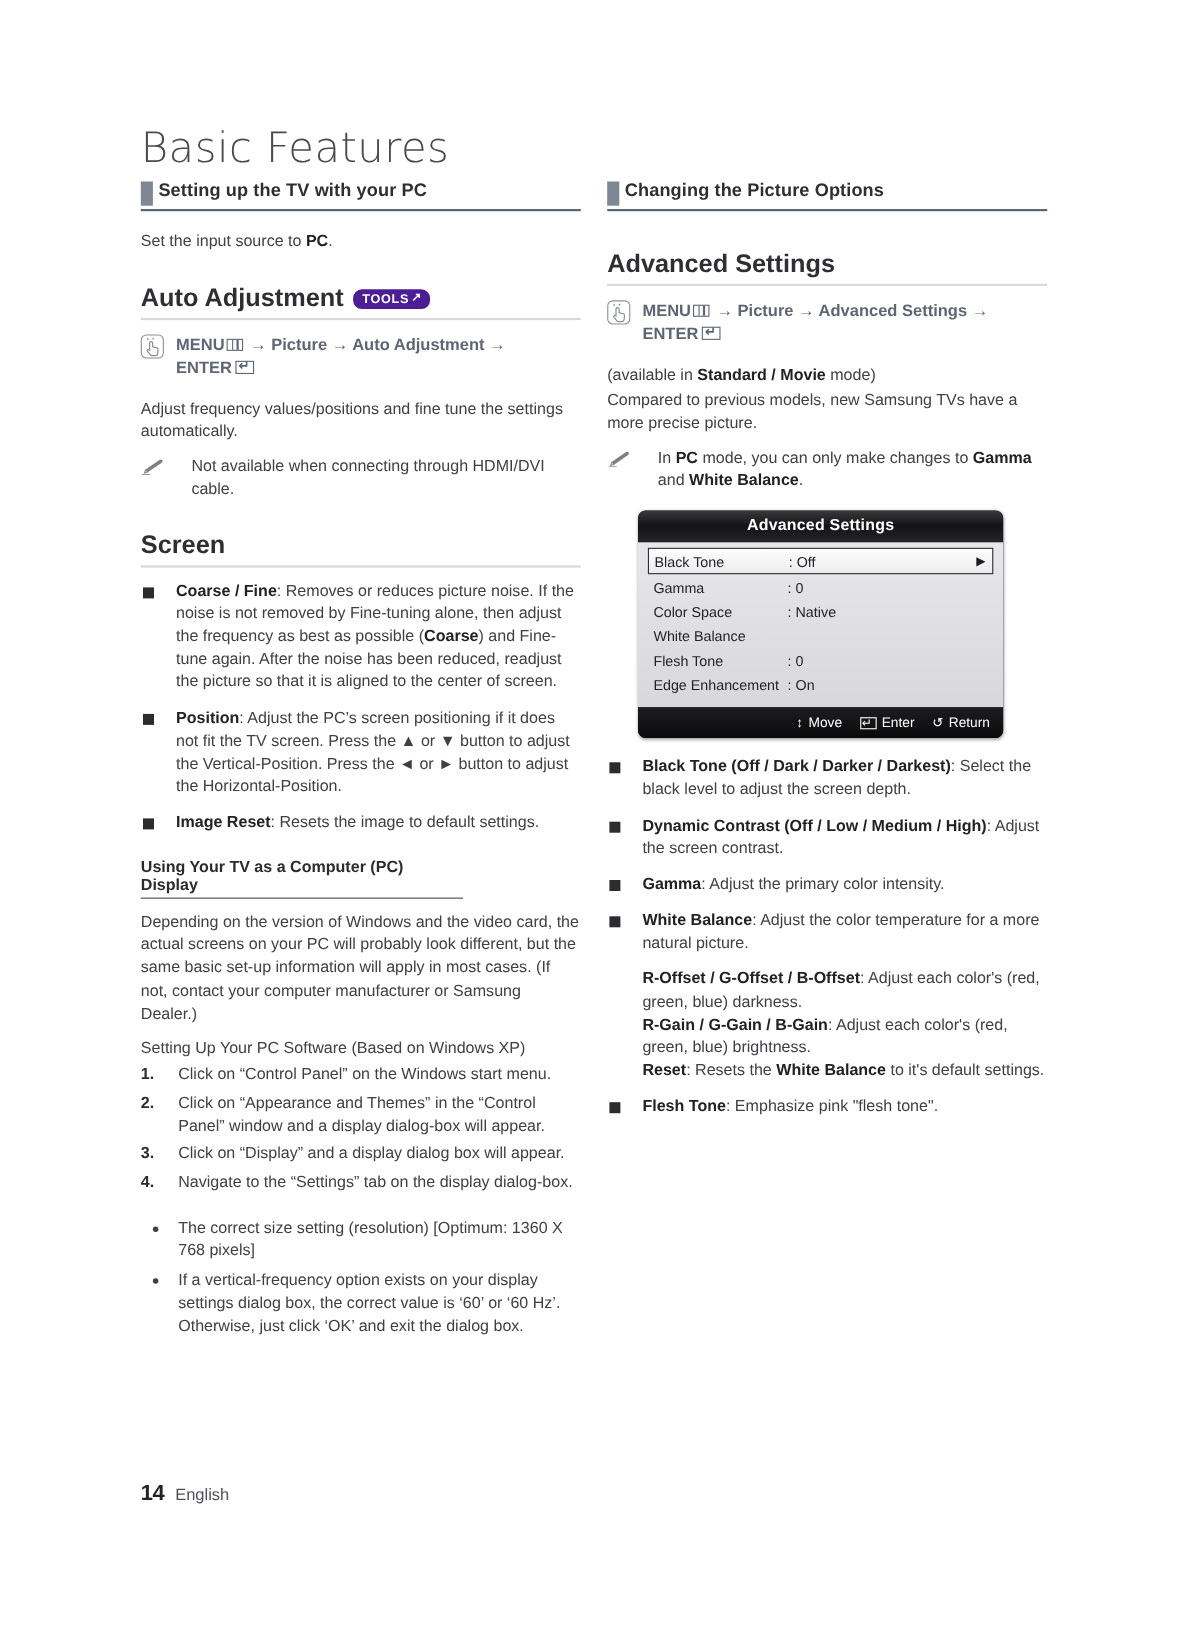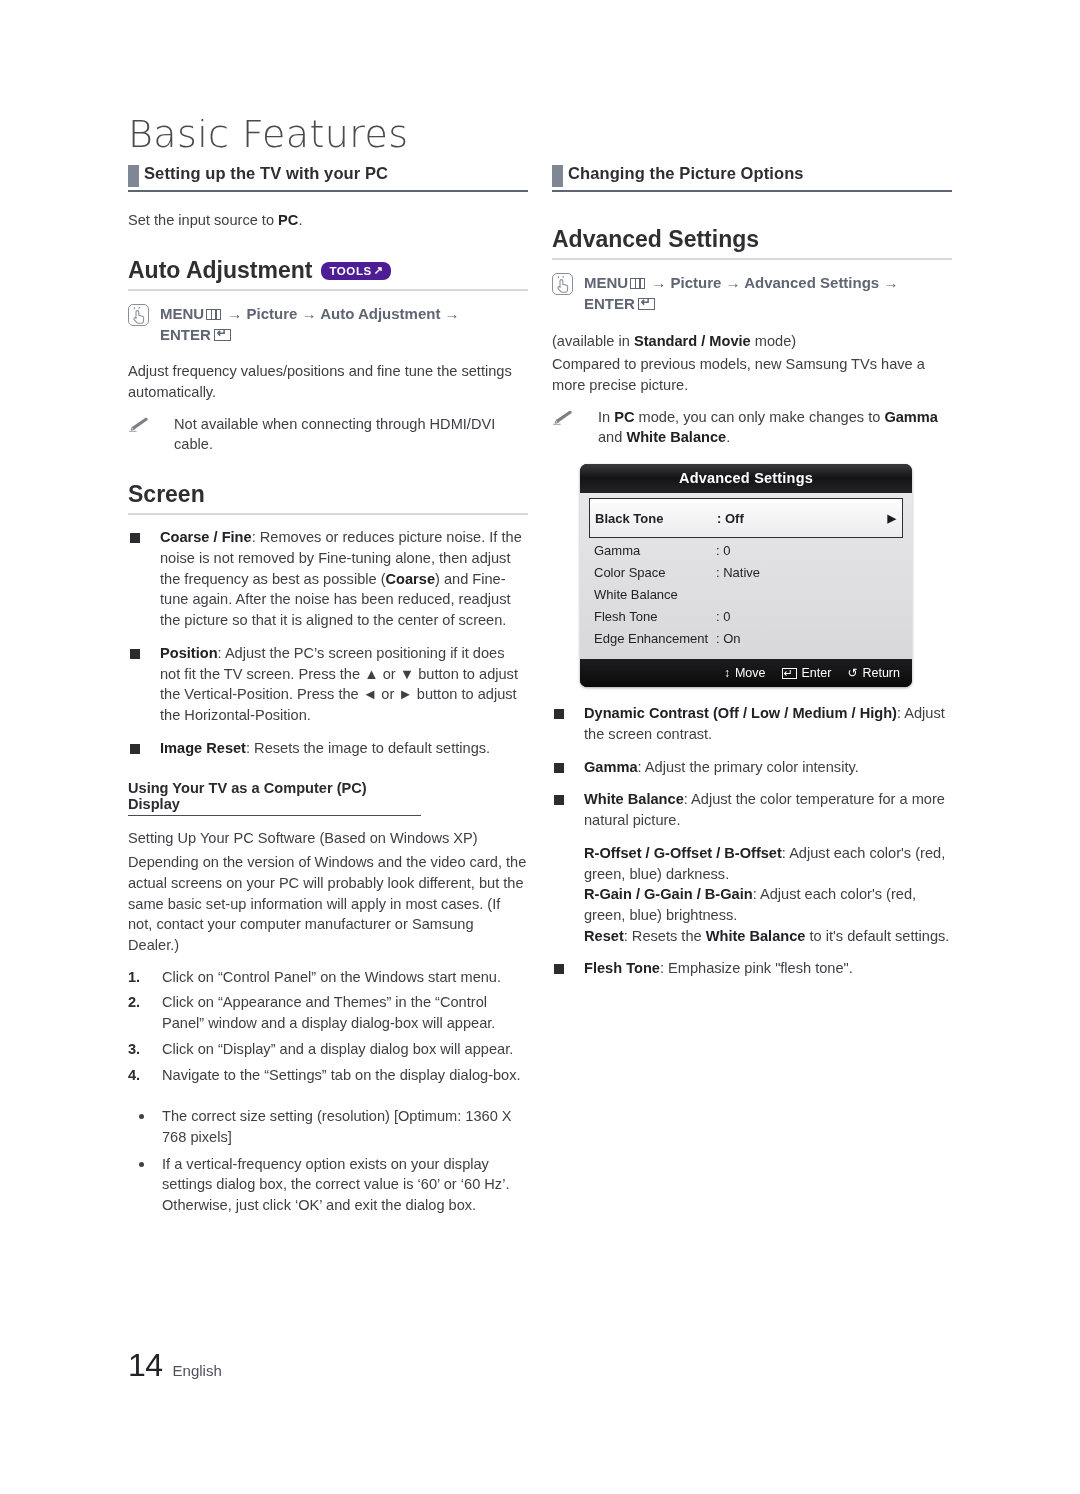--- a/index.html
+++ b/index.html
@@ -294,23 +294,22 @@
     font-size: 13px;
     color: #232327;
     padding: 0 6px 0 5px;
   }
   .osd-row .rlabel { width: 122px; flex: 0 0 auto; }
   .osd-row .rvalue { flex: 1 1 auto; }
   .osd-row .rarrow { flex: 0 0 auto; font-size: 11px; color: #1b1b1e; }
   .osd-row.selected {
     background: linear-gradient(180deg,#fdfdfd 0%, #ececee 100%);
     border: 1px solid #2e2e32;
-    height: 40px;
+    height: 24px;
     margin: 1px 0 1px 0;
-    font-weight: bold;
   }
   .osd-foot {
     height: 28px;
     background: linear-gradient(180deg,#1d1d20 0%, #0a0a0b 100%);
     color: #ffffff;
     font-size: 12.5px;
     display: flex;
     align-items: center;
     justify-content: flex-end;
     gap: 16px;
@@ -335,22 +334,22 @@
   
   .footer {
     position: absolute;
     left: 128px;
     top: 1331px;
     display: flex;
     align-items: baseline;
     gap: 10px;
   }
   .footer .pageno {
-    font-size: 32px;
-    font-weight: normal;
+    font-size: 20px;
+    font-weight: bold;
     color: #232327;
     letter-spacing: -0.5px;
   }
   .footer .lang {
     font-size: 15px;
     color: #50505a;
   }
 </style>
 </head>
 <body>
@@ -405,22 +404,22 @@
     </div>
 
     <ul class="sq">
       <li><b>Coarse / Fine</b><span>: Removes or reduces picture noise. If the noise is not removed by Fine-tuning alone, then adjust the frequency as best as possible (<b>Coarse</b>) and Fine-tune again. After the noise has been reduced, readjust the picture so that it is aligned to the center of screen.</span></li>
       <li><b>Position</b><span>: Adjust the PC’s screen positioning if it does not fit the TV screen. Press the ▲ or ▼ button to adjust the Vertical-Position. Press the ◄ or ► button to adjust the Horizontal-Position.</span></li>
       <li><b>Image Reset</b><span>: Resets the image to default settings.</span></li>
     </ul>
 
     <span class="subhead">Using Your TV as a Computer (PC) Display</span>
 
+    <p class="body">Depending on the version of Windows and the video card, the actual screens on your PC will probably look different, but the same basic set-up information will apply in most cases. (If not, contact your computer manufacturer or Samsung Dealer.)</p>
     <p class="body tight">Setting Up Your PC Software (Based on Windows XP)</p>
-    <p class="body">Depending on the version of Windows and the video card, the actual screens on your PC will probably look different, but the same basic set-up information will apply in most cases. (If not, contact your computer manufacturer or Samsung Dealer.)</p>
 
     <ol class="num">
       <li><span class="n">1.</span><span>Click on “Control Panel” on the Windows start menu.</span></li>
       <li><span class="n">2.</span><span>Click on “Appearance and Themes” in the “Control Panel” window and a display dialog-box will appear.</span></li>
       <li><span class="n">3.</span><span>Click on “Display” and a display dialog box will appear.</span></li>
       <li><span class="n">4.</span><span>Navigate to the “Settings” tab on the display dialog-box.</span></li>
     </ol>
 
     <ul class="dot">
       <li>The correct size setting (resolution) [Optimum: 1360 X 768 pixels]</li>
@@ -505,20 +504,21 @@
           <span>Enter</span>
         </span>
         <span class="fitem">
           <span class="fglyph">↺</span>
           <span>Return</span>
         </span>
       </div>
     </div>
 
     <ul class="sq">
+      <li><b>Black Tone (Off / Dark / Darker / Darkest)</b><span>: Select the black level to adjust the screen depth.</span></li>
       <li><b>Dynamic Contrast (Off / Low / Medium / High)</b><span>: Adjust the screen contrast.</span></li>
       <li><b>Gamma</b><span>: Adjust the primary color intensity.</span></li>
       <li><b>White Balance</b><span>: Adjust the color temperature for a more natural picture.</span></li>
       <li class="nobullet">
         <div><b>R-Offset / G-Offset / B-Offset</b><span>: Adjust each color's (red, green, blue) darkness.</span></div>
         <div><b>R-Gain / G-Gain / B-Gain</b><span>: Adjust each color's (red, green, blue) brightness.</span></div>
         <div><b>Reset</b><span>: Resets the <b>White Balance</b> to it's default settings.</span></div>
       </li>
       <li style="margin-bottom:8px;"><b>Flesh Tone</b><span>: Emphasize pink "flesh tone".</span></li>
     </ul>

